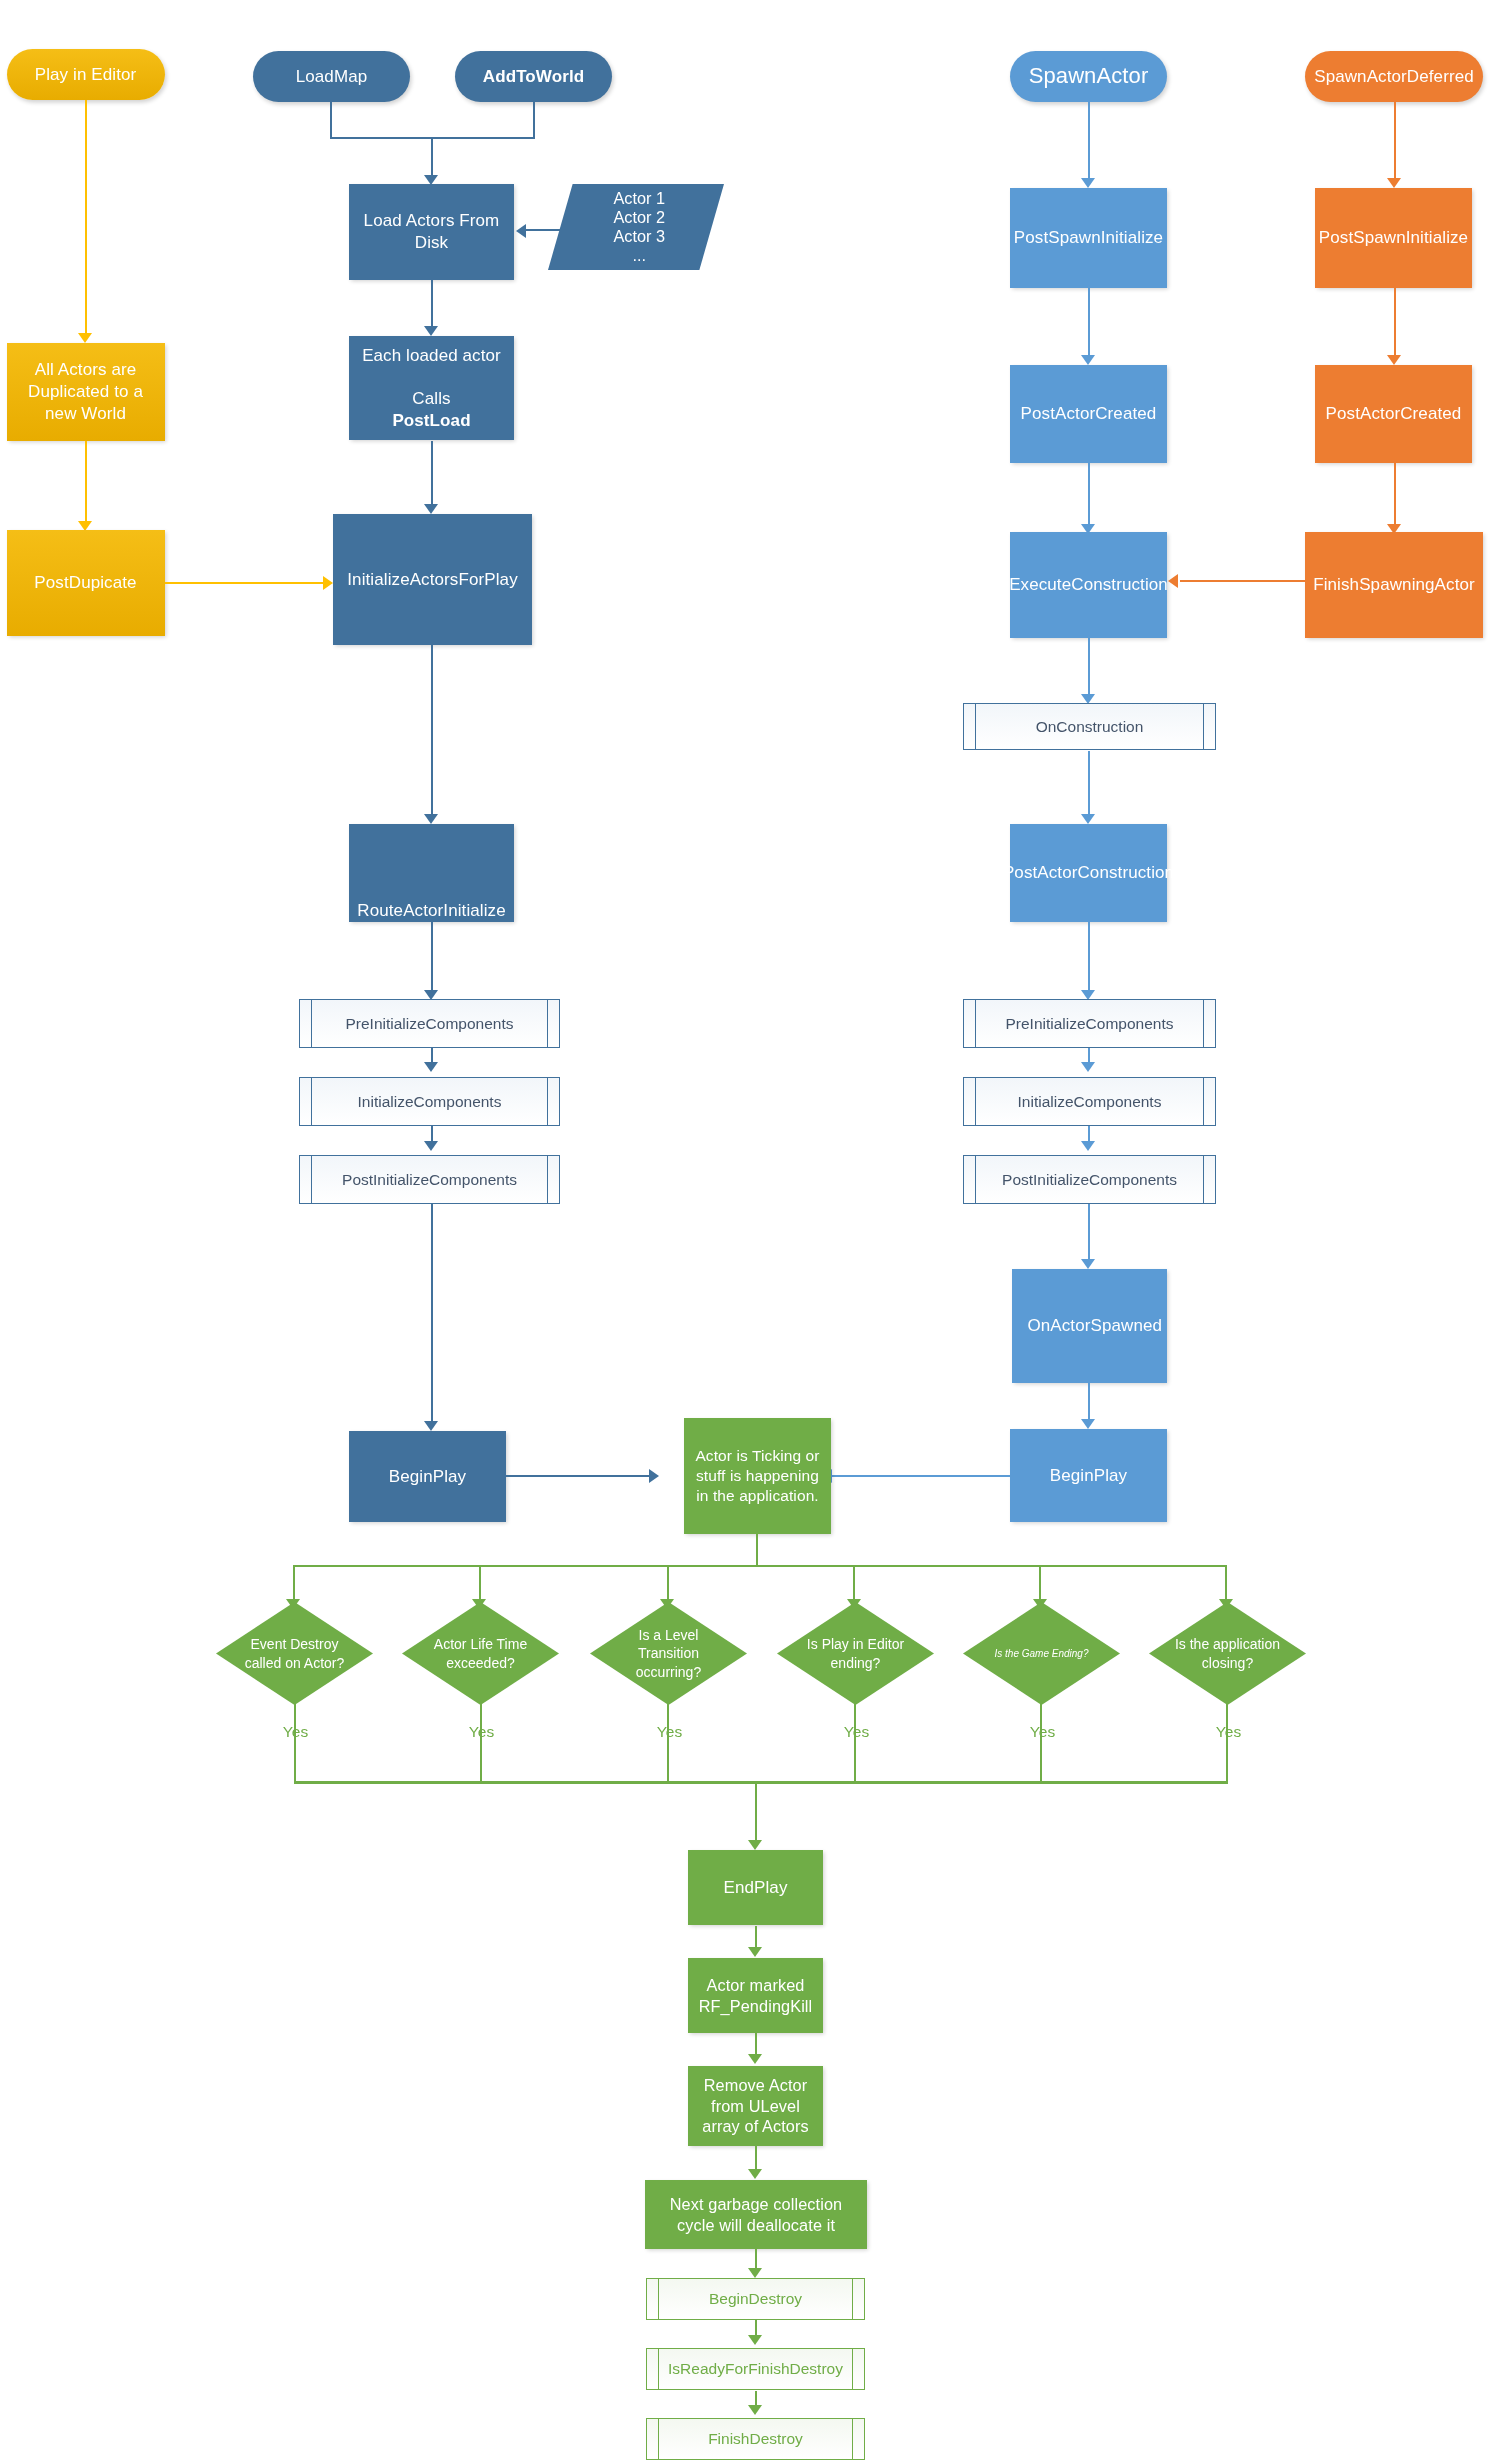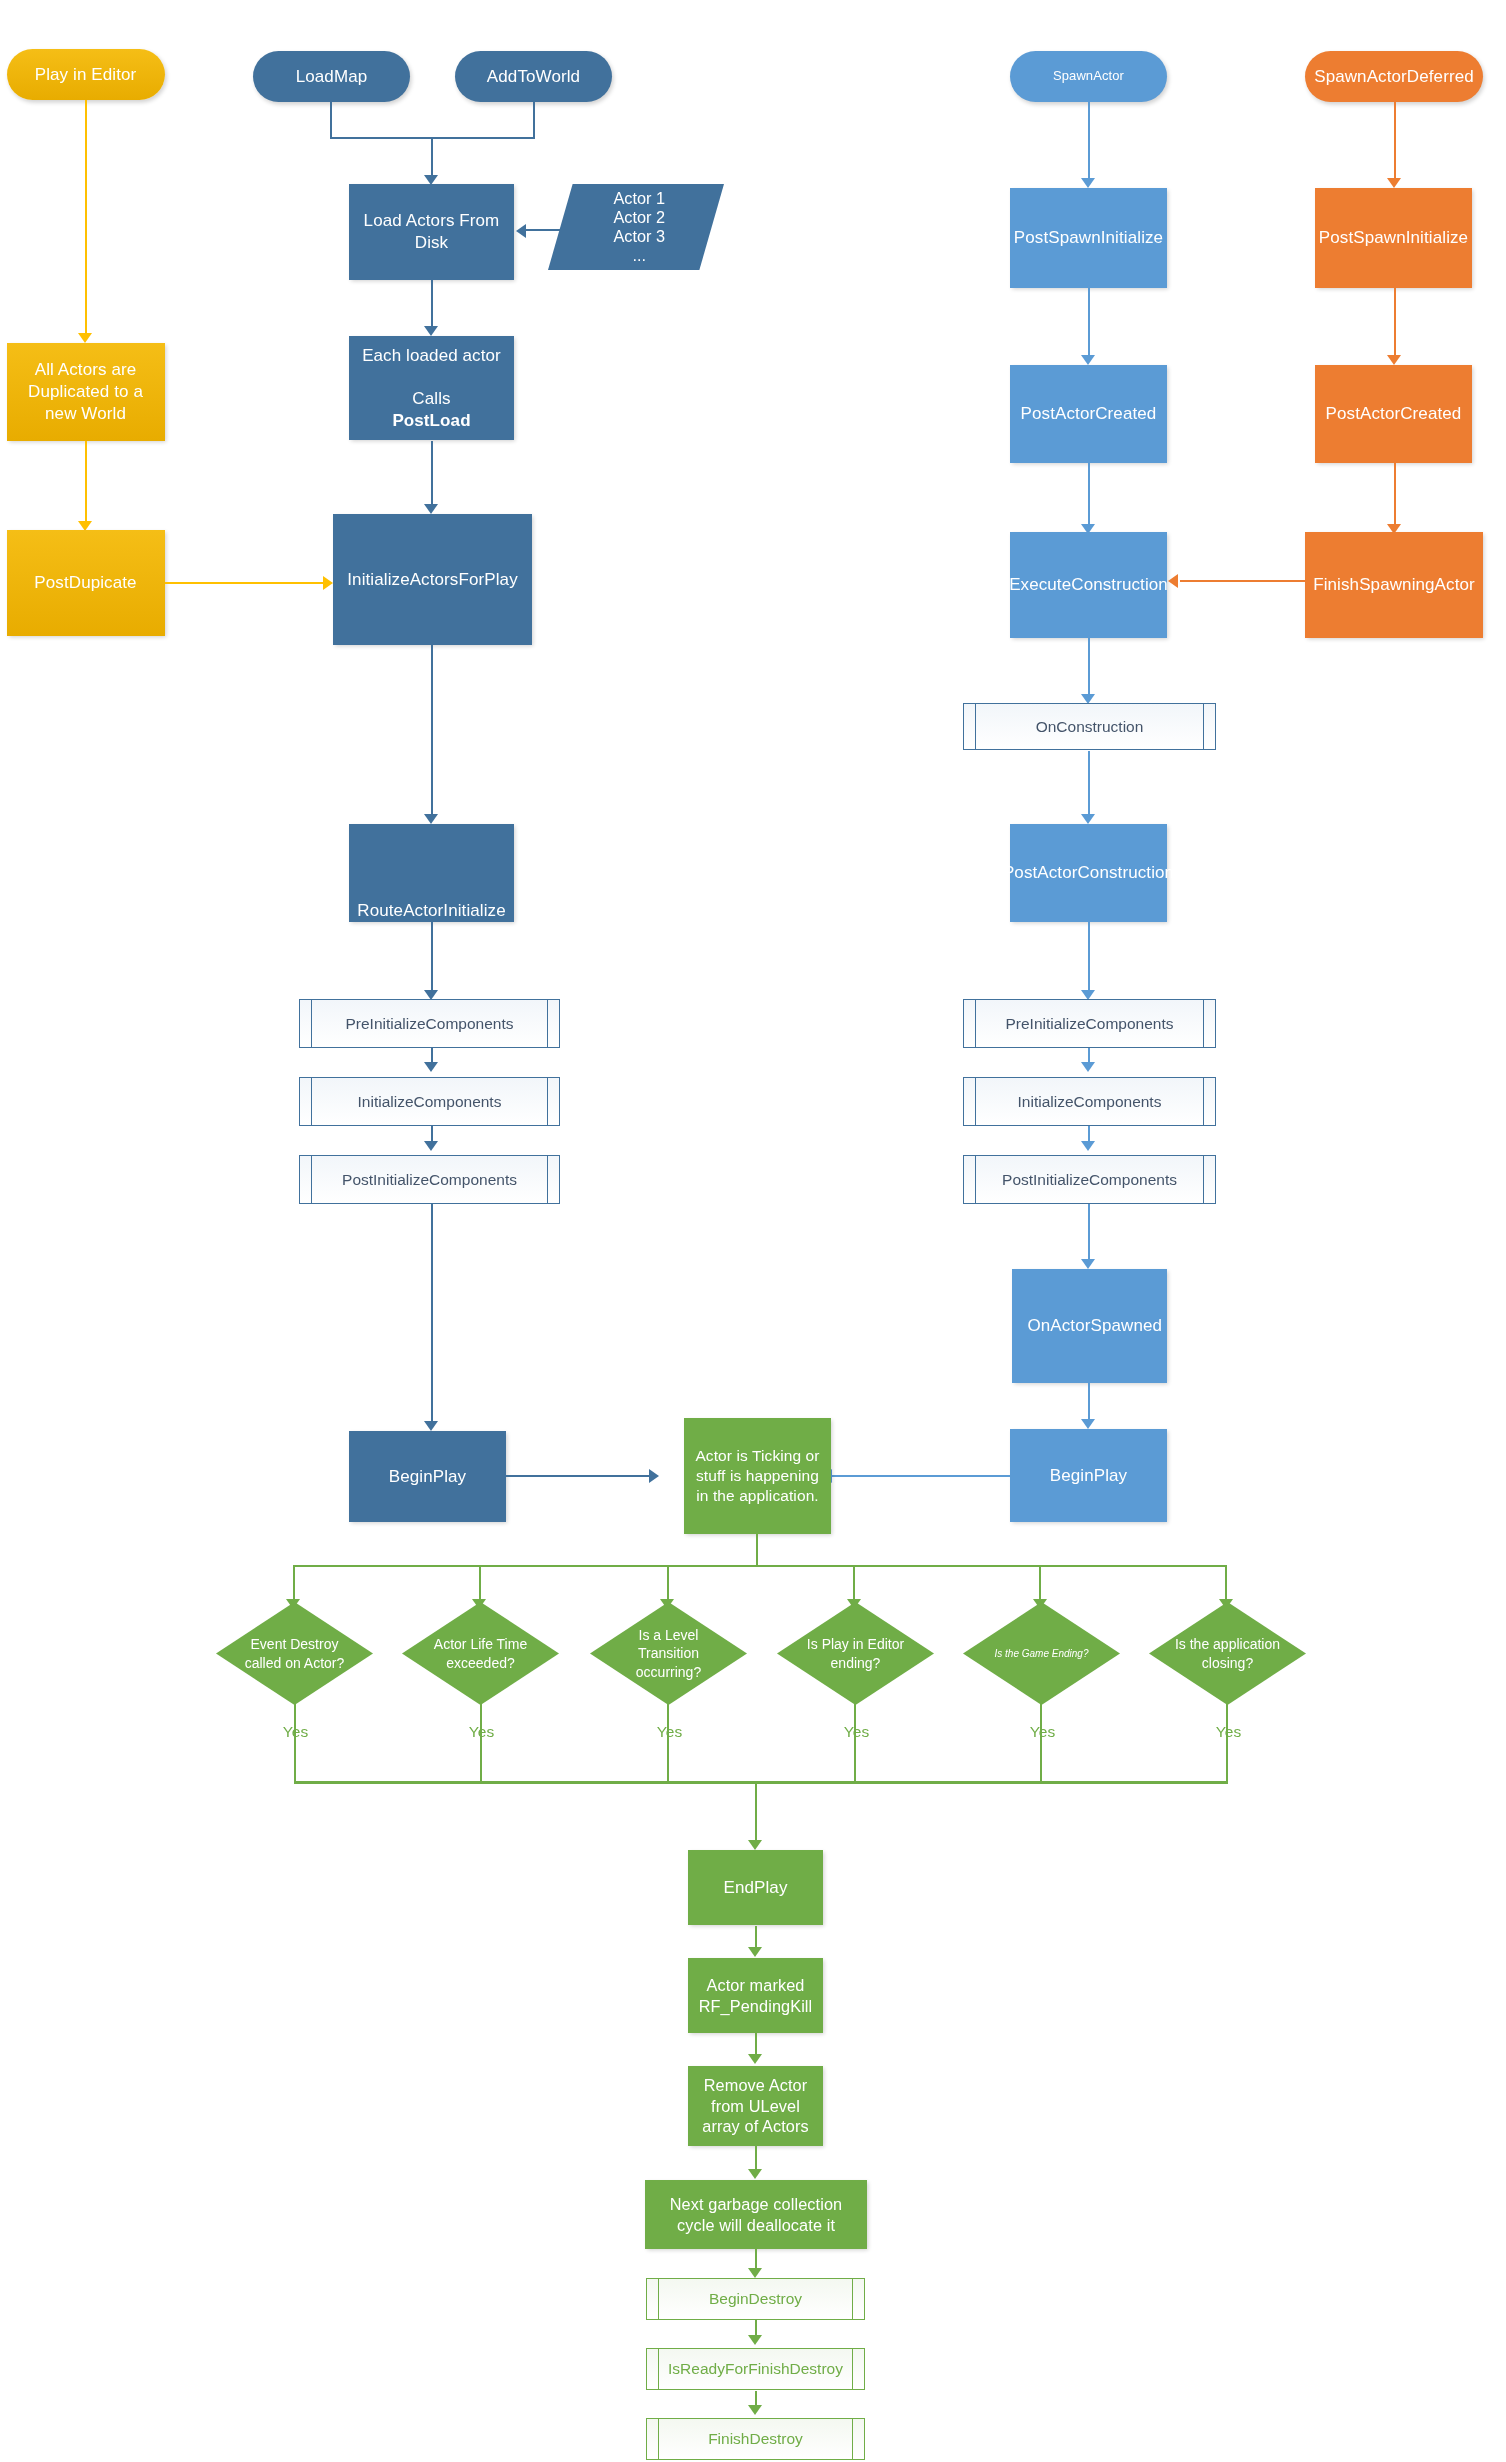--- a/index.html
+++ b/index.html
@@ -86,21 +86,21 @@
   <div class="node f-yellow" style="left:6.5px;top:530px;width:158px;height:106px;font-size:17px;">
     <span>PostDupicate</span>
   </div>
 
   <div class="ln yellow" style="left:165px;top:582px;width:160px;height:2.4px;"></div>
   <div class="ar right yellow" style="left:323px;top:576px;"></div>
 
   <div class="node term f-darkblue" style="left:253px;top:51px;width:157px;height:51px;font-size:17px;">
     <span>LoadMap</span>
   </div>
-  <div class="node term f-darkblue" style="left:455px;top:51px;width:157px;height:51px;font-size:17px;">
+  <div class="node term f-darkblue" style="left:455px;top:51px;width:157px;height:51px;font-size:17px;font-weight:bold;">
     <span>AddToWorld</span>
   </div>
 
   <div class="ln dblue" style="left:330px;top:101px;width:2.4px;height:38px;"></div>
   <div class="ln dblue" style="left:533px;top:101px;width:2.4px;height:38px;"></div>
   <div class="ln dblue" style="left:330px;top:137px;width:205px;height:2.4px;"></div>
   <div class="ln dblue" style="left:431px;top:137px;width:2.4px;height:41px;"></div>
   <div class="ar down" style="left:424px;top:175px;"></div>
 
   <div class="node f-darkblue" style="left:349px;top:184px;width:165px;height:96px;font-size:17px;">
@@ -164,21 +164,21 @@
   <div class="ln dblue" style="left:431px;top:1204px;width:2.4px;height:220px;"></div>
   <div class="ar down" style="left:424px;top:1421px;"></div>
 
   <div class="node f-darkblue" style="left:349px;top:1431px;width:157px;height:91px;font-size:17px;">
     <span>BeginPlay</span>
   </div>
 
   <div class="ln dblue" style="left:506px;top:1475px;width:147px;height:2.4px;"></div>
   <div class="ar right" style="left:649px;top:1469px;"></div>
 
-  <div class="node term f-blue" style="left:1010px;top:51px;width:157px;height:51px;font-size:13px;text-align:right;">
+  <div class="node term f-blue" style="left:1010px;top:51px;width:157px;height:51px;font-size:22px;text-align:right;">
     <span>SpawnActor</span>
   </div>
   <div class="ln blue" style="left:1088px;top:101px;width:2.4px;height:82px;"></div>
   <div class="ar down blue" style="left:1081px;top:178px;"></div>
 
   <div class="node f-blue" style="left:1010px;top:188px;width:157px;height:100px;font-size:17px;">
     <span>PostSpawnInitialize</span>
   </div>
   <div class="ln blue" style="left:1088px;top:287px;width:2.4px;height:72px;"></div>
   <div class="ar down blue" style="left:1081px;top:355px;"></div>

